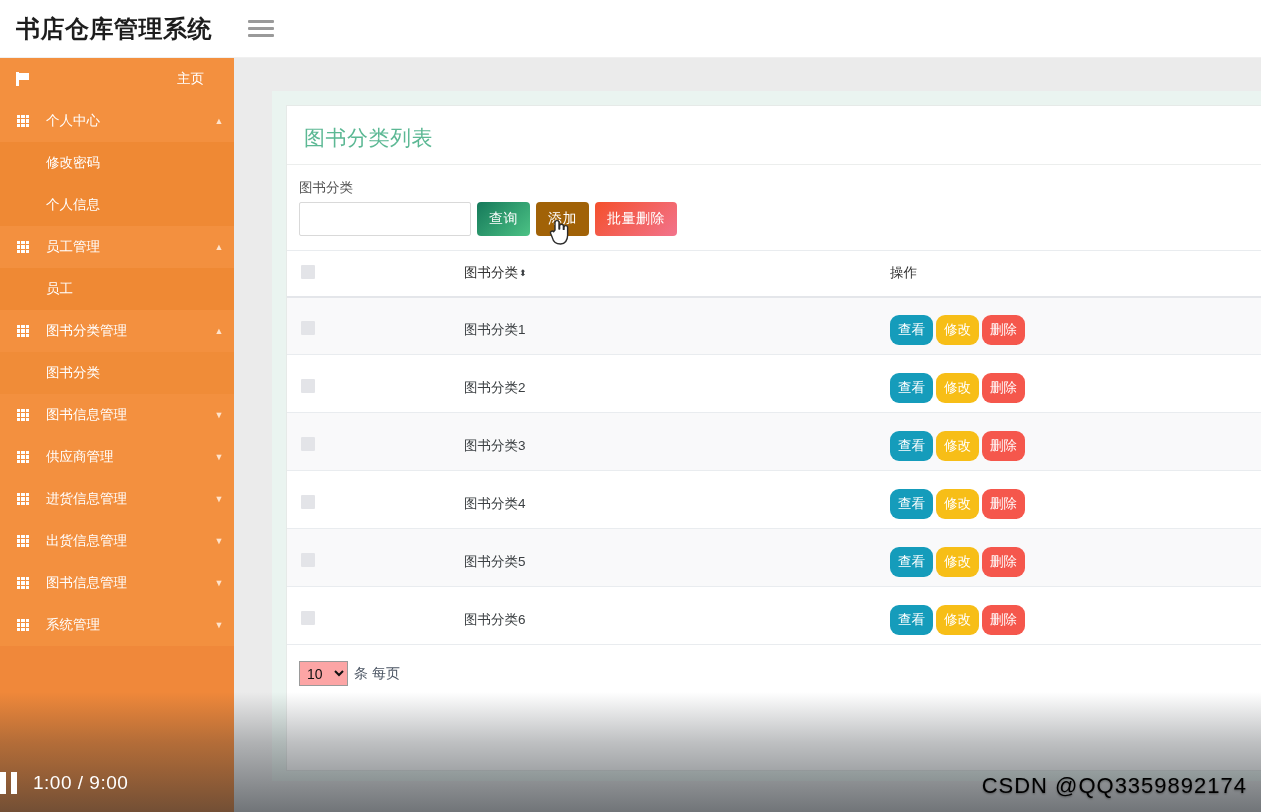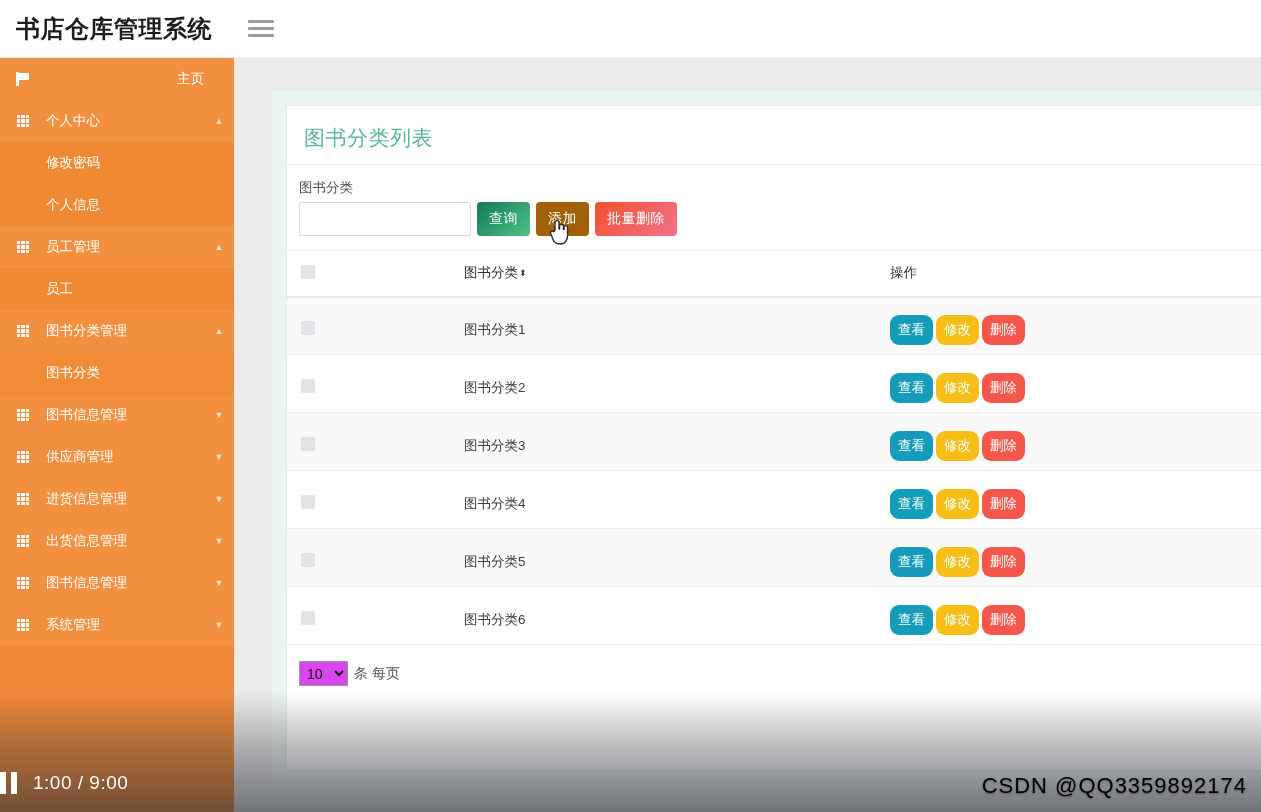--- a/index.html
+++ b/index.html
@@ -218,21 +218,21 @@
   .pager {
     display: flex; align-items: center;
     gap: 6px;
     padding: 16px 0 0 12px;
   }
   .pager select {
     height: 25px;
     font-size: 14px;
     font-family: inherit;
     border: 1px solid #9a9a9a;
-    background: #d946ef;
+    background: #fca5a5;
     color: #111;
     padding-left: 3px;
   }
   .pager-text { font-size: 14px; color: #4b5563; }
 
   
   .video-shade {
     position: absolute; left: 0; bottom: 0;
     width: 1261px; height: 120px;
     background: linear-gradient(to bottom, rgba(40,46,52,0) 0%, rgba(40,46,52,.30) 42%, rgba(38,44,50,.62) 100%);

